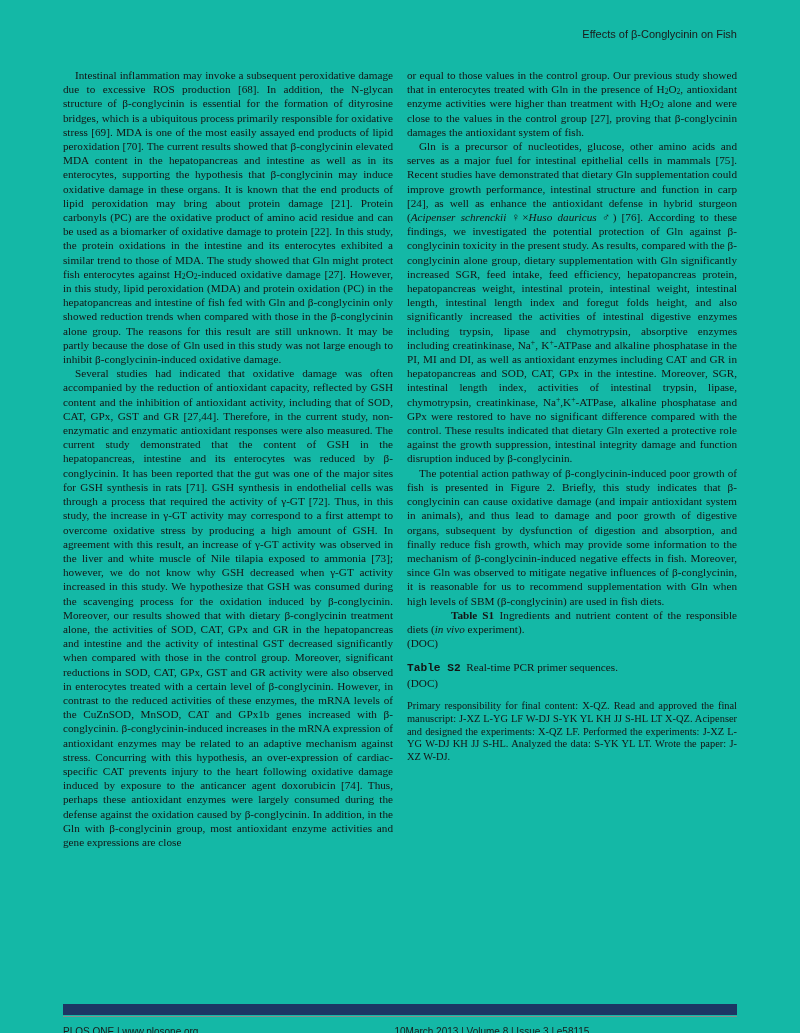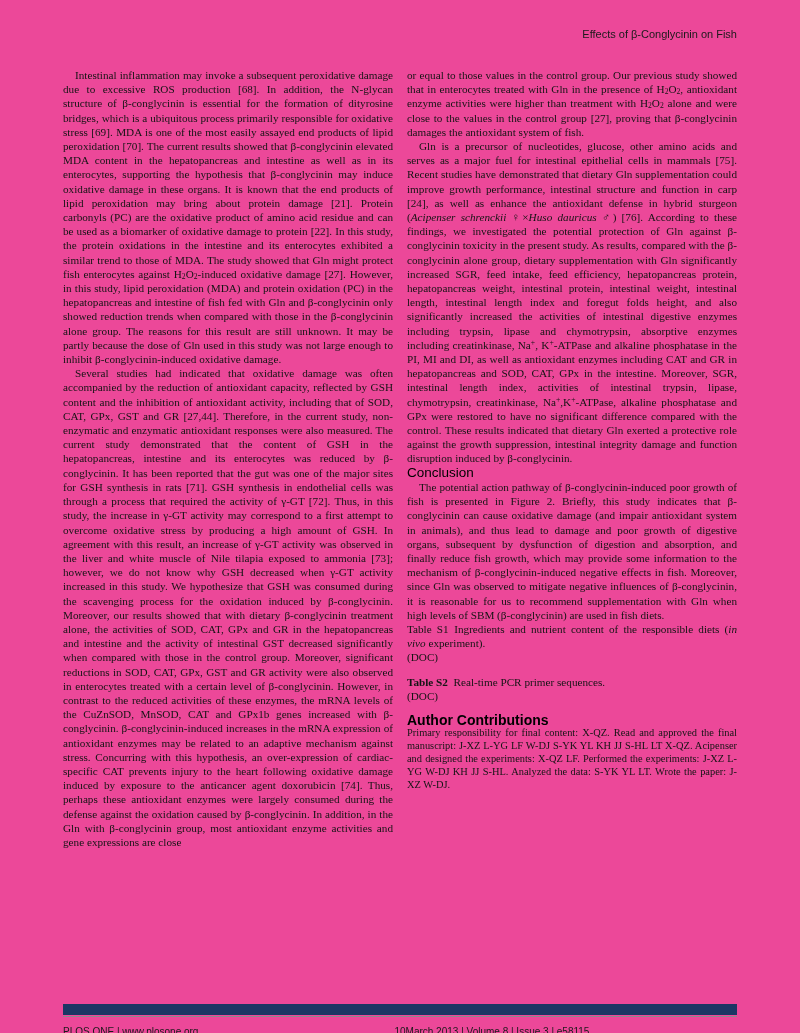--- a/index.html
+++ b/index.html
@@ -1,17 +1,17 @@
 <!DOCTYPE html>
 <html><head>
 <meta charset="utf-8">
 <style>
   html,body{margin:0;padding:0;background:#ffffff;}
   .page{
-    position:relative;width:800px;height:1033px;background:#ec4899;overflow:hidden;
+    position:relative;width:800px;height:1033px;background:#14b8a6;overflow:hidden;
     font-family:"Liberation Serif","DejaVu Serif",serif;color:#141414;
   }
   .running-head{
     position:absolute;top:28px;right:63px;
     font-family:"Liberation Sans","DejaVu Sans",sans-serif;
     font-size:11px;color:#1a1a1a;
   }
   .columns{
     position:absolute;top:68px;left:63px;width:674px;
     display:flex;gap:14px;
@@ -63,27 +63,25 @@
 
     <div class="col">
       <p class="indent"><span>Intestinal inflammation may invoke a subsequent peroxidative damage due to excessive ROS production [68]. In addition, the N-glycan structure of β-conglycinin is essential for the formation of dityrosine bridges, which is a ubiquitous process primarily responsible for oxidative stress [69]. MDA is one of the most easily assayed end products of lipid peroxidation [70]. The current results showed that β-conglycinin elevated MDA content in the hepatopancreas and intestine as well as in its enterocytes, supporting the hypothesis that β-conglycinin may induce oxidative damage in these organs. It is known that the end products of lipid peroxidation may bring about protein damage [21]. Protein carbonyls (PC) are the oxidative product of amino acid residue and can be used as a biomarker of oxidative damage to protein [22]. In this study, the protein oxidations in the intestine and its enterocytes exhibited a similar trend to those of MDA. The study showed that Gln might protect fish enterocytes against H</span><sub>2</sub><span>O</span><sub>2</sub><span>-induced oxidative damage [27]. However, in this study, lipid peroxidation (MDA) and protein oxidation (PC) in the hepatopancreas and intestine of fish fed with Gln and β-conglycinin only showed reduction trends when compared with those in the β-conglycinin alone group. The reasons for this result are still unknown. It may be partly because the dose of Gln used in this study was not large enough to inhibit β-conglycinin-induced oxidative damage.</span></p>
       <p class="indent"><span>Several studies had indicated that oxidative damage was often accompanied by the reduction of antioxidant capacity, reflected by GSH content and the inhibition of antioxidant activity, including that of SOD, CAT, GPx, GST and GR [27,44]. Therefore, in the current study, non-enzymatic and enzymatic antioxidant responses were also measured. The current study demonstrated that the content of GSH in the hepatopancreas, intestine and its enterocytes was reduced by β-conglycinin. It has been reported that the gut was one of the major sites for GSH synthesis in rats [71]. GSH synthesis in endothelial cells was through a process that required the activity of γ-GT [72]. Thus, in this study, the increase in γ-GT activity may correspond to a first attempt to overcome oxidative stress by producing a high amount of GSH. In agreement with this result, an increase of γ-GT activity was observed in the liver and white muscle of Nile tilapia exposed to ammonia [73]; however, we do not know why GSH decreased when γ-GT activity increased in this study. We hypothesize that GSH was consumed during the scavenging process for the oxidation induced by β-conglycinin. Moreover, our results showed that with dietary β-conglycinin treatment alone, the activities of SOD, CAT, GPx and GR in the hepatopancreas and intestine and the activity of intestinal GST decreased significantly when compared with those in the control group. Moreover, significant reductions in SOD, CAT, GPx, GST and GR activity were also observed in enterocytes treated with a certain level of β-conglycinin. However, in contrast to the reduced activities of these enzymes, the mRNA levels of the CuZnSOD, MnSOD, CAT and GPx1b genes increased with β-conglycinin. β-conglycinin-induced increases in the mRNA expression of antioxidant enzymes may be related to an adaptive mechanism against stress. Concurring with this hypothesis, an over-expression of cardiac-specific CAT prevents injury to the heart following oxidative damage induced by exposure to the anticancer agent doxorubicin [74]. Thus, perhaps these antioxidant enzymes were largely consumed during the defense against the oxidation caused by β-conglycinin. In addition, in the Gln with β-conglycinin group, most antioxidant enzyme activities and gene expressions are close</span></p>
     </div>
 
     <div class="col">
       <p><span>or equal to those values in the control group. Our previous study showed that in enterocytes treated with Gln in the presence of H</span><sub>2</sub><span>O</span><sub>2</sub><span>, antioxidant enzyme activities were higher than treatment with H</span><sub>2</sub><span>O</span><sub>2</sub><span> alone and were close to the values in the control group [27], proving that β-conglycinin damages the antioxidant system of fish.</span></p>
       <p class="indent"><span>Gln is a precursor of nucleotides, glucose, other amino acids and serves as a major fuel for intestinal epithelial cells in mammals [75]. Recent studies have demonstrated that dietary Gln supplementation could improve growth performance, intestinal structure and function in carp [24], as well as enhance the antioxidant defense in hybrid sturgeon (</span><span style="font-style: italic;">Acipenser schrenckii</span><span> ♀×</span><span style="font-style: italic;">Huso dauricus</span><span> ♂) [76]. According to these findings, we investigated the potential protection of Gln against β-conglycinin toxicity in the present study. As results, compared with the β-conglycinin alone group, dietary supplementation with Gln significantly increased SGR, feed intake, feed efficiency, hepatopancreas protein, hepatopancreas weight, intestinal protein, intestinal weight, intestinal length, intestinal length index and foregut folds height, and also significantly increased the activities of intestinal digestive enzymes including trypsin, lipase and chymotrypsin, absorptive enzymes including creatinkinase, Na</span><sup>+</sup><span>, K</span><sup>+</sup><span>-ATPase and alkaline phosphatase in the PI, MI and DI, as well as antioxidant enzymes including CAT and GR in hepatopancreas and SOD, CAT, GPx in the intestine. Moreover, SGR, intestinal length index, activities of intestinal trypsin, lipase, chymotrypsin, creatinkinase, Na</span><sup>+</sup><span>,K</span><sup>+</sup><span>-ATPase, alkaline phosphatase and GPx were restored to have no significant difference compared with the control. These results indicated that dietary Gln exerted a protective role against the growth suppression, intestinal integrity damage and function disruption induced by β-conglycinin.</span></p>
 
-      <p class="h-conclusion">Conclusion</p>
       <p class="indent"><span>The potential action pathway of β-conglycinin-induced poor growth of fish is presented in Figure 2. Briefly, this study indicates that β-conglycinin can cause oxidative damage (and impair antioxidant system in animals), and thus lead to damage and poor growth of digestive organs, subsequent by dysfunction of digestion and absorption, and finally reduce fish growth, which may provide some information to the mechanism of β-conglycinin-induced negative effects in fish. Moreover, since Gln was observed to mitigate negative influences of β-conglycinin, it is reasonable for us to recommend supplementation with Gln when high levels of SBM (β-conglycinin) are used in fish diets.</span></p>
 
-      <p class="si-entry"><span style="font-weight: normal;">Table S1</span><span> Ingredients and nutrient content of the responsible diets (</span><span style="font-style: italic;">in vivo</span><span> experiment).</span><br><span>(DOC)</span></p>
-      <p class="si-entry"><span style="font-weight: bold;">Table S2</span><span> Real-time PCR primer sequences.</span><br><span>(DOC)</span></p>
+      <p class="si-entry"><span style="font-weight: bold; margin-left: 44px;">Table S1</span><span> Ingredients and nutrient content of the responsible diets (</span><span style="font-style: italic;">in vivo</span><span> experiment).</span><br><span>(DOC)</span></p>
+      <p class="si-entry"><span style="font-weight: bold; font-family: Liberation Mono, monospace;">Table S2</span><span> Real-time PCR primer sequences.</span><br><span>(DOC)</span></p>
 
-      <p class="h-bold">Author Contributions</p>
       <p class="contrib">Primary responsibility for final content: X-QZ. Read and approved the final manuscript: J-XZ L-YG LF W-DJ S-YK YL KH JJ S-HL LT X-QZ. Acipenser and designed the experiments: X-QZ LF. Performed the experiments: J-XZ L-YG W-DJ KH JJ S-HL. Analyzed the data: S-YK YL LT. Wrote the paper: J-XZ W-DJ.</p>
     </div>
 
   </div>
 
   <div class="footer">
     <span class="f-left">PLOS ONE | www.plosone.org</span>
     <span class="f-center">10</span>
     <span class="f-right">March 2013 | Volume 8 | Issue 3 | e58115</span>
   </div>

